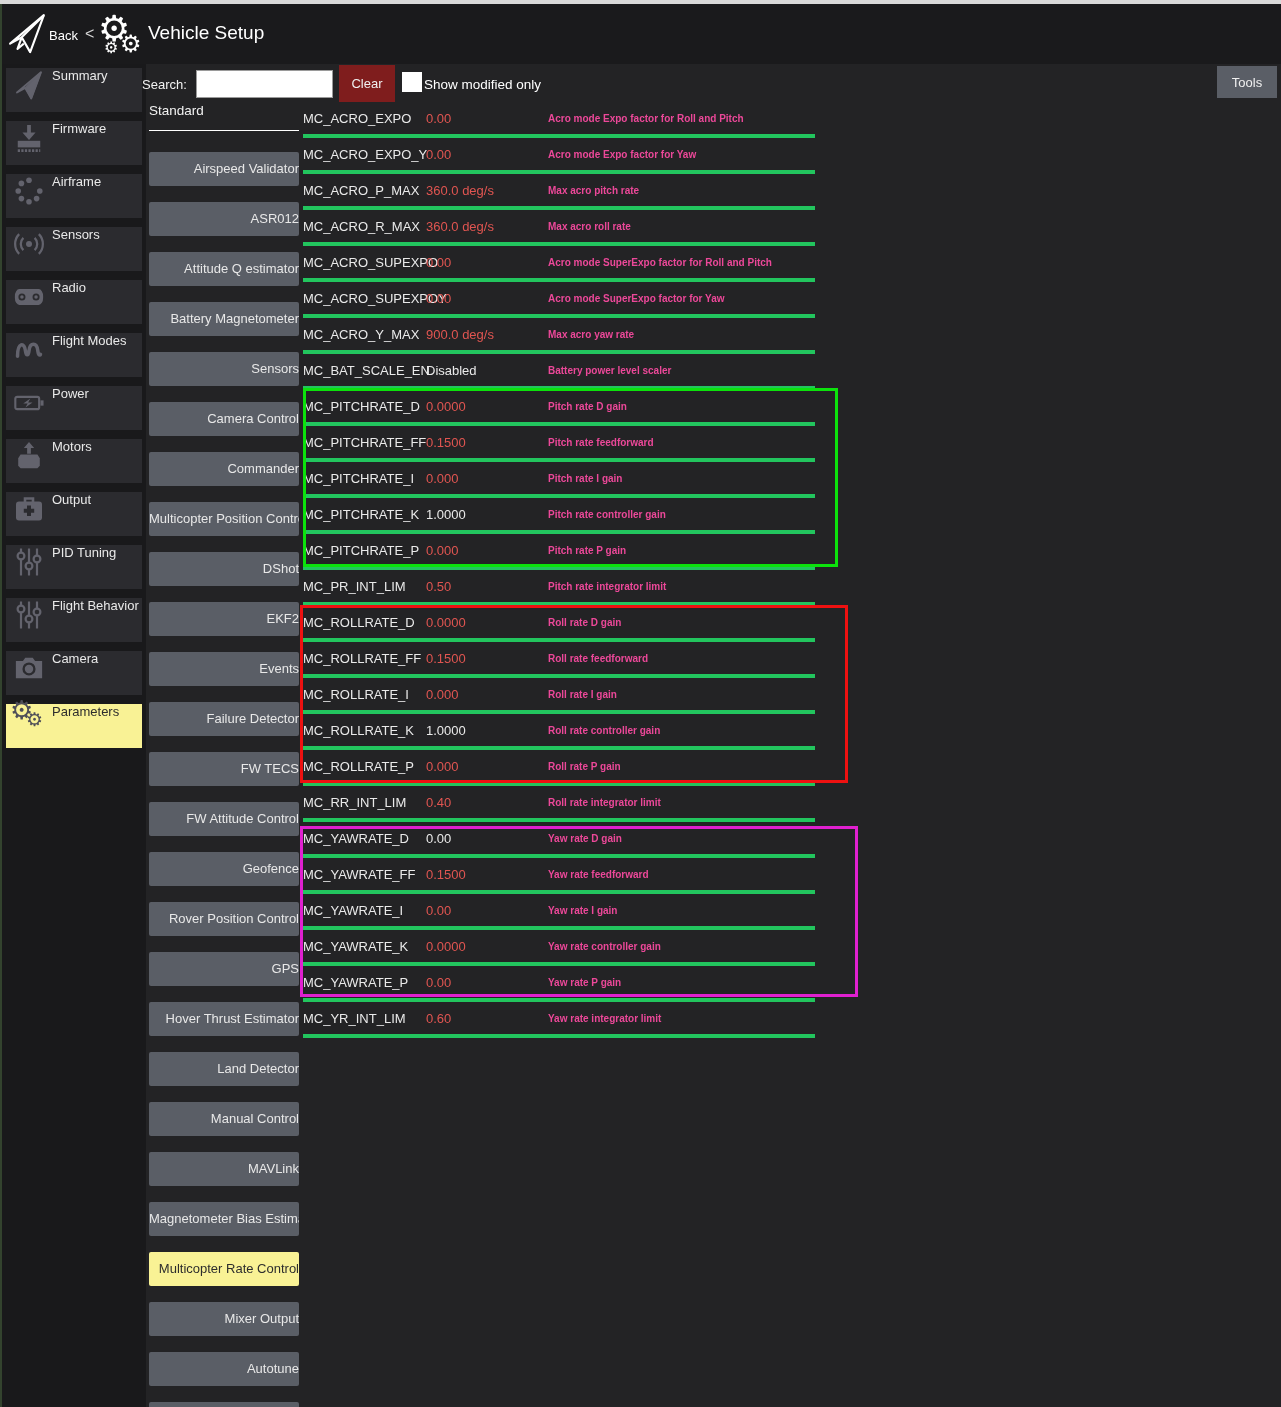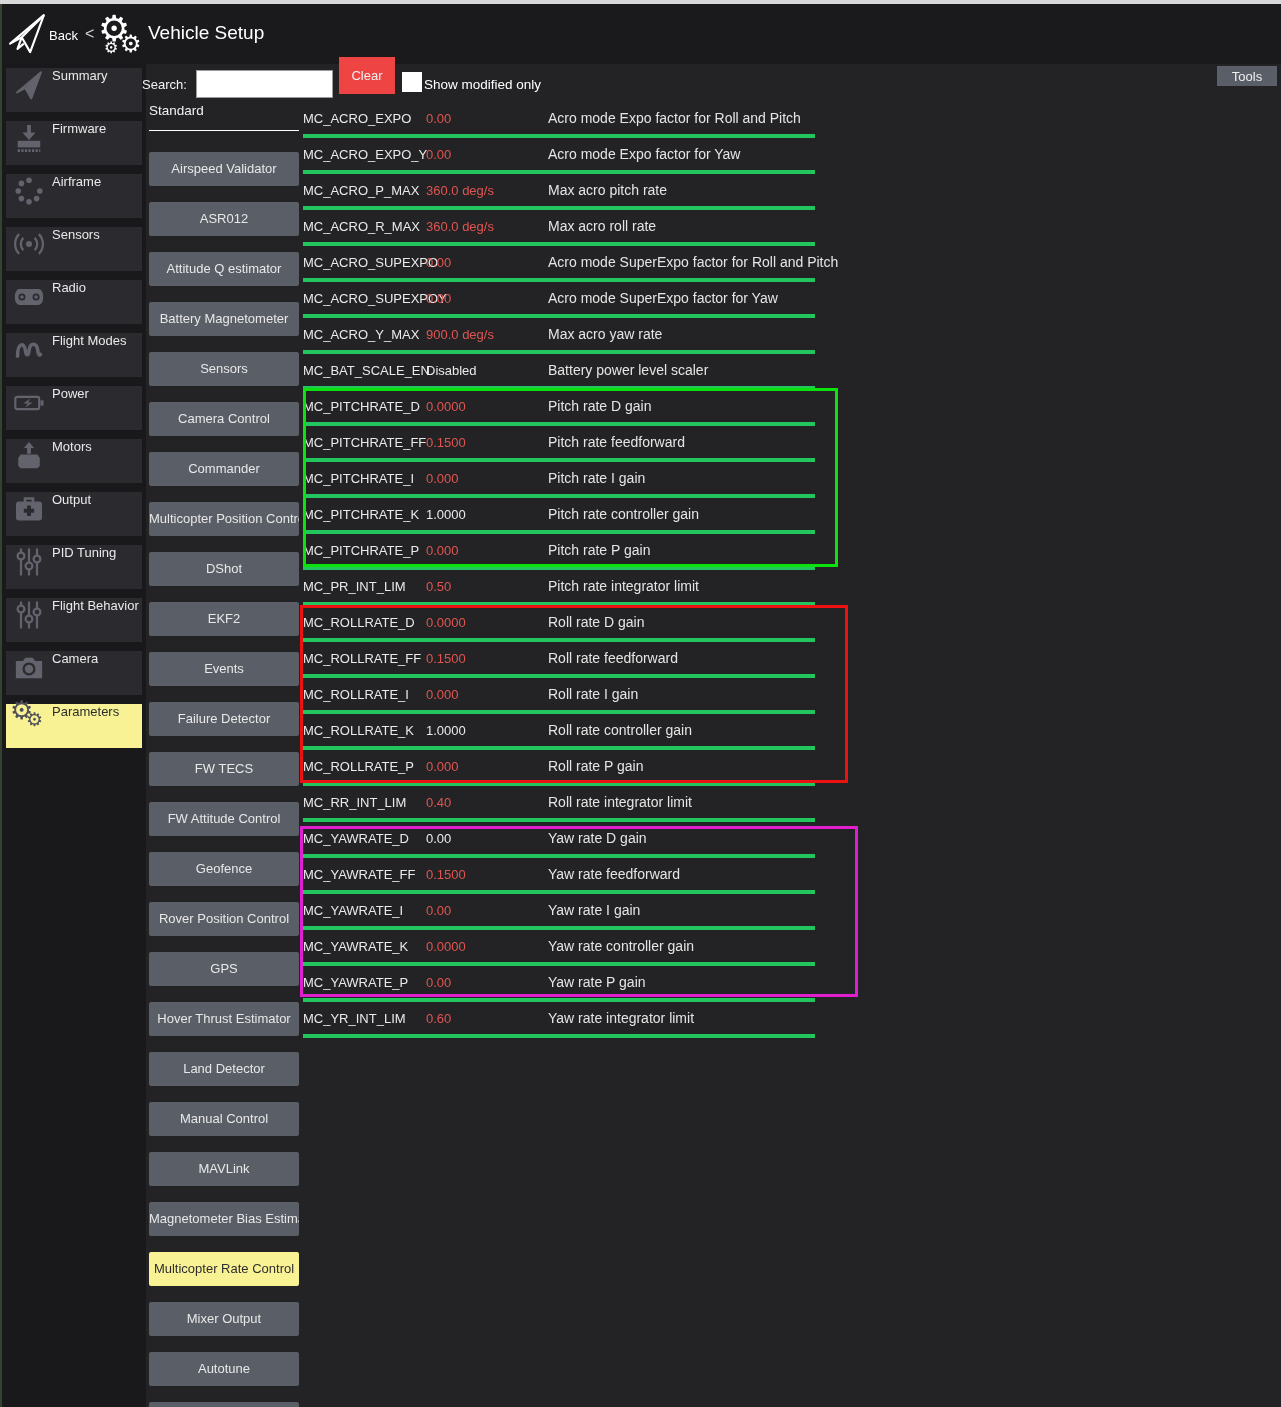--- a/index.html
+++ b/index.html
@@ -33,38 +33,38 @@
   .side-tile .tile-label { font-size:13px; color:#e9e9e9; white-space:nowrap; }
   .side-tile.selected { background:#f9f295; }
   .side-tile.selected .tile-label { color:#2d2d2d; }
   .side-tile.selected .tile-icon { color:#4f4f58; }
   .gear-a { position:absolute; left:4px; top:-7px; font-size:26px; line-height:1; }
   .gear-b { position:absolute; left:20px; top:6px; font-size:19px; line-height:1; }
 
   
   .search-label { position:absolute; left:142px; top:77px; font-size:13px; color:#f2f2f2; }
   .search-input { position:absolute; left:196px; top:70px; width:137px; height:28px; background:#ffffff; border:1px solid #9a9a9a; font-size:13px; padding:0 6px; color:#222; }
-  .clear-btn { position:absolute; left:339px; top:57px; width:56px; height:37px; background:#ef4444; color:#f0f0f0; font-size:13px; border:none; cursor:pointer; }
+  .clear-btn { position:absolute; left:339px; top:65px; width:56px; height:37px; background:#7f1d1d; color:#f0f0f0; font-size:13px; border:none; cursor:pointer; }
   .modified-checkbox { position:absolute; left:402px; top:72px; width:20px; height:20px; background:#ffffff; cursor:pointer; }
   .modified-label { position:absolute; left:424px; top:77px; font-size:13.5px; color:#ffffff; }
-  .tools-btn { position:absolute; left:1217px; top:66px; width:60px; height:20px; background:#5a5e66; color:#f0f0f0; font-size:13px; border:none; cursor:pointer; }
+  .tools-btn { position:absolute; left:1217px; top:66px; width:60px; height:32px; background:#5a5e66; color:#f0f0f0; font-size:13px; border:none; cursor:pointer; }
 
   
   .groups { position:absolute; left:149px; top:103px; width:150px; }
   .groups-header { width:150px; height:28px; font-size:13.5px; color:#f2f2f2; border-bottom:1px solid #ffffff; margin-bottom:21px; }
-  .group-btn { width:150px; height:34px; line-height:34px; margin-bottom:7px; background:#5a5e66; color:#e8e8e8; font-size:13px; text-align:center; white-space:nowrap; overflow:hidden; border-radius:2px; cursor:pointer;margin-top:16px; }
+  .group-btn { width:150px; height:34px; line-height:34px; margin-bottom:7px; background:#5a5e66; color:#e8e8e8; font-size:13px; text-align:right; white-space:nowrap; overflow:hidden; border-radius:2px; cursor:pointer;margin-top:16px; }
   .group-btn.selected { background:#f9f295; color:#2d2d2d; }
 
   
   .params { position:absolute; left:303px; top:102px; width:512px; }
   .param-row { display:flex; height:36px; align-items:center; border-bottom:4px solid #22c55e; cursor:pointer; }
   .param-name { width:123px; font-size:13px; color:#eaeaea; white-space:nowrap; flex:none; }
   .param-value { width:122px; font-size:13px; color:#eaeaea; white-space:nowrap; flex:none; }
   .param-row.modified .param-value { color:#e05551; }
-  .param-desc { font-size:14px; color:#e5e5e5; white-space:nowrap; }
+  .param-desc { font-size:10px; color:#ec4899; white-space:nowrap;font-weight:bold; }
 
   
   .anno { position:absolute; border:3px solid; pointer-events:none; }
   .anno-green { left:303px; top:388px; width:535px; height:179px; border-color:#0ce20c; }
   .anno-red { left:300px; top:605px; width:548px; height:178px; border-color:#ee1111; }
   .anno-magenta { left:300px; top:826px; width:558px; height:171px; border-color:#e020d0; }
 </style>
 </head>
 <body>
 

